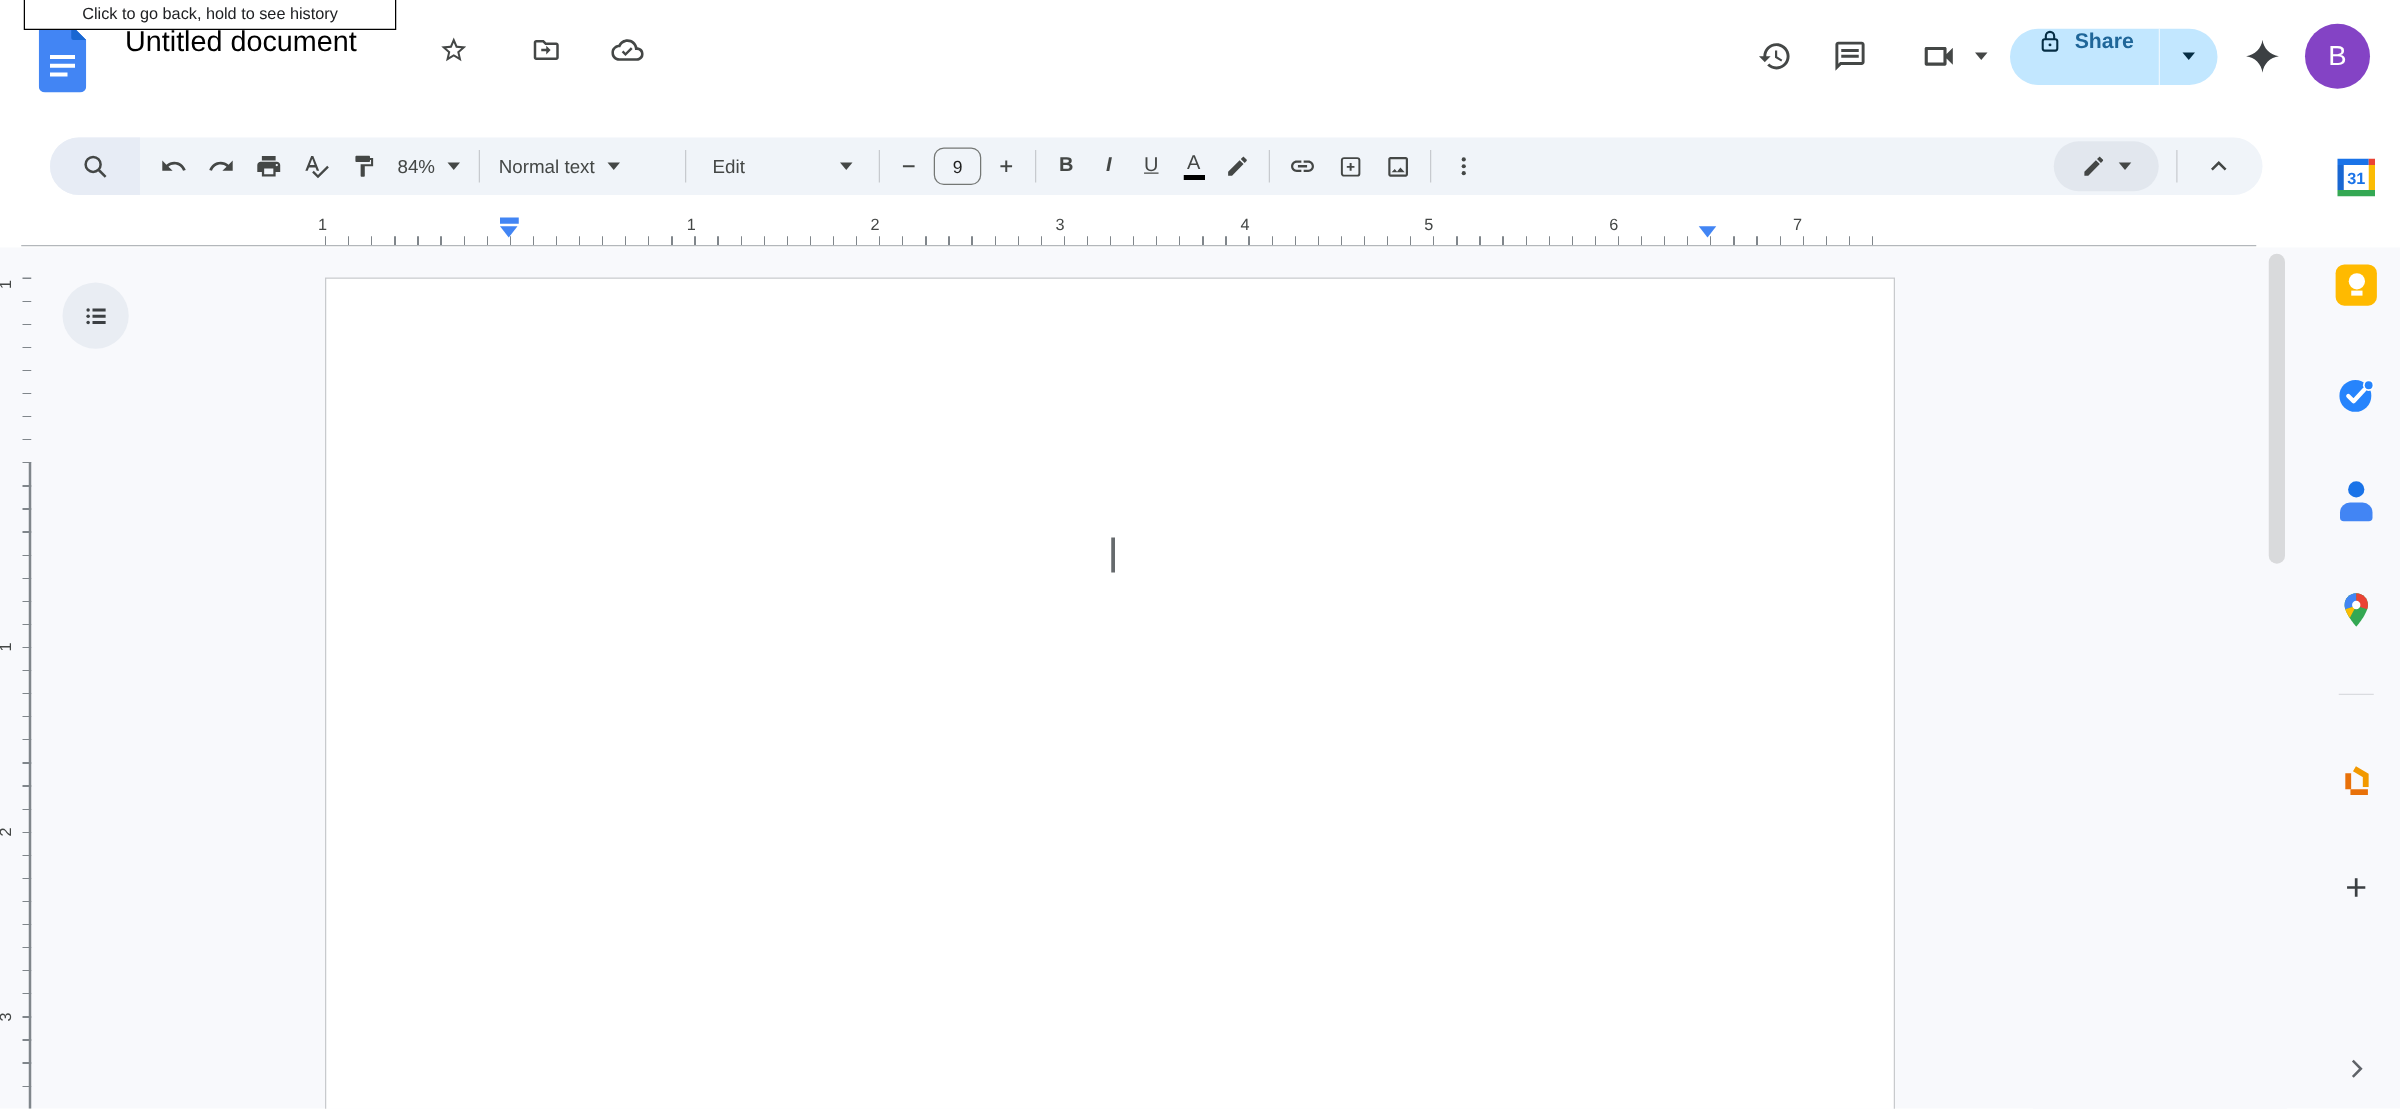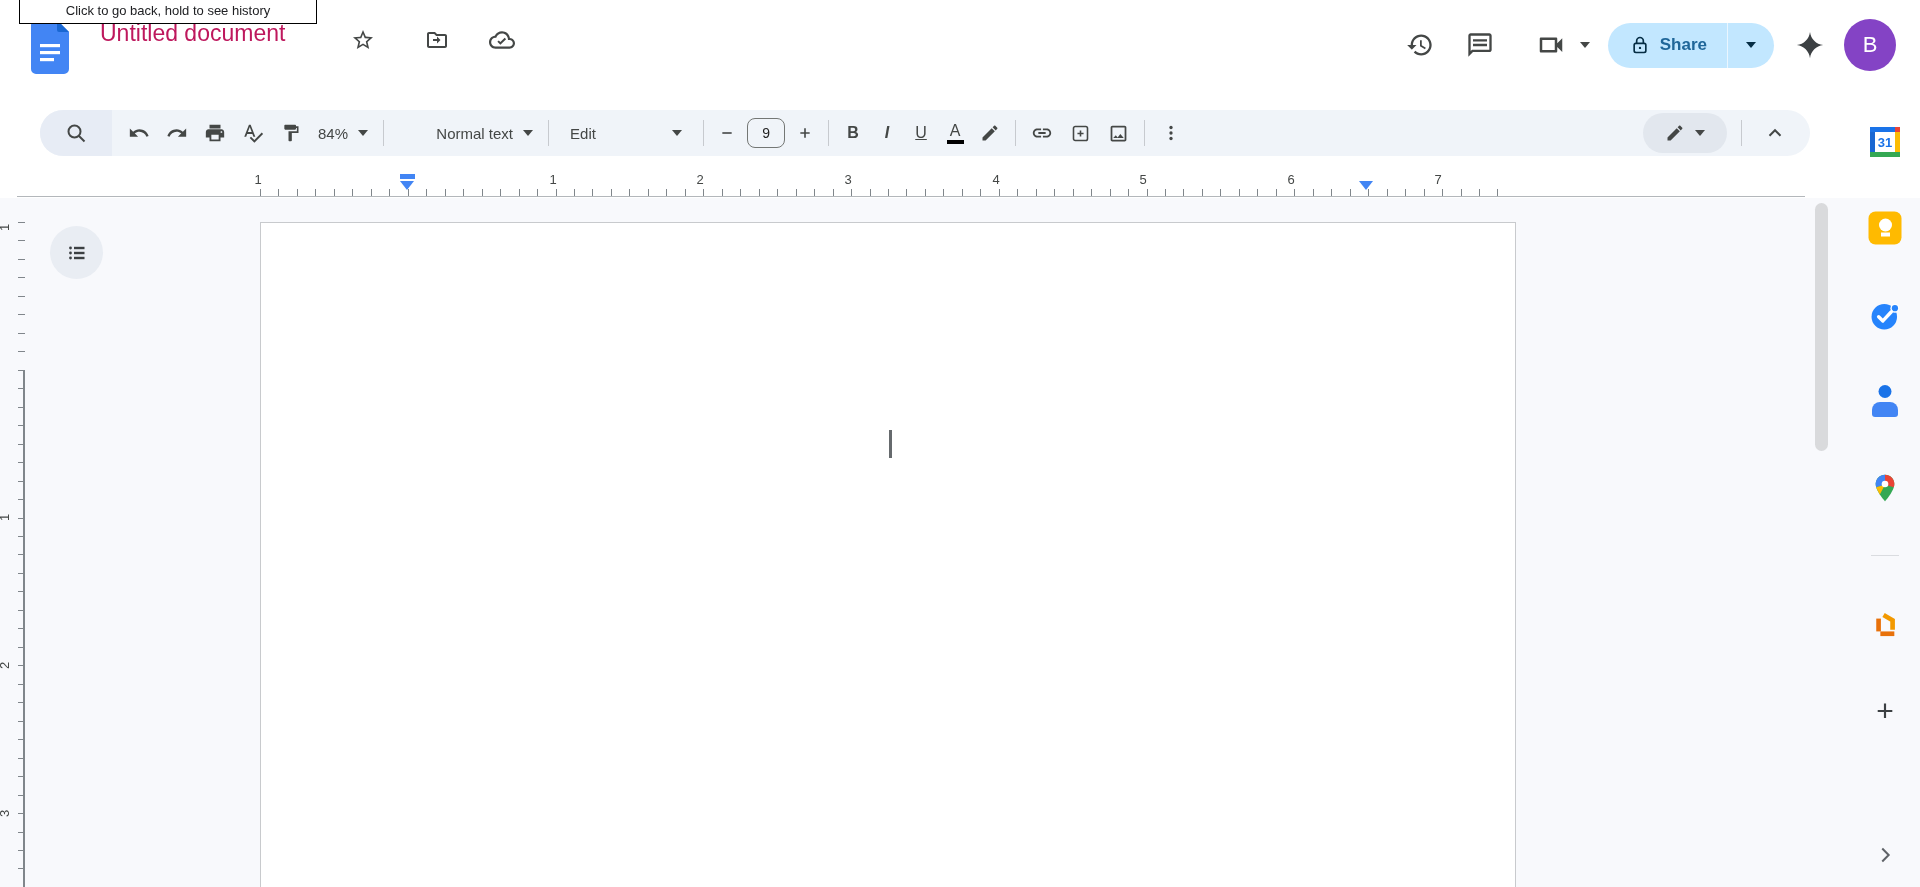--- a/index.html
+++ b/index.html
@@ -4,28 +4,28 @@
 <style>
   * { margin:0; padding:0; box-sizing:border-box; }
   html,body { width:1920px; height:887px; overflow:hidden; background:#fff;
     font-family:"Liberation Sans", sans-serif; }
   #app { position:relative; width:1920px; height:887px; background:#fff; }
   svg { display:block; }
 
   
   .titlebar { position:absolute; left:0; top:0; width:1920px; height:96px; background:#fff; }
   .doc-logo { position:absolute; left:31px; top:20px; width:38px; height:54px; }
-  .doc-title { position:absolute; left:100px; top:20px; font-size:23px; color:#be185d; white-space:nowrap; }
+  .doc-title { position:absolute; left:100px; top:20px; font-size:23px; color:#000000; white-space:nowrap; }
   .title-icon { position:absolute; top:26px; width:28px; height:28px; display:flex; align-items:center; justify-content:center; border-radius:50%; cursor:pointer; }
   .menubar { position:absolute; left:86px; top:58px; display:flex; }
   .menu-item { font-size:16px; color:#1f1f1f; padding:3px 13px; border-radius:6px; cursor:pointer; }
   .right-controls { position:absolute; right:24px; top:16px; height:58px; display:flex; align-items:center; }
   .hdr-btn { width:52px; height:52px; border-radius:50%; display:flex; align-items:center; justify-content:center; }
   .share-pill { display:flex; align-items:stretch; height:45px; border-radius:23px; overflow:hidden; background:#c2e7ff; margin:0 14px 0 10px; cursor:pointer; }
-  .share-main { display:flex; align-items:center; gap:10px; padding:0 20px 0 22px; }
+  .share-main { display:flex; gap:10px; padding:0 20px 0 22px; }
   .share-label { font-size:17px; font-weight:bold; color:#1f6699; }
   .share-sep { width:1px; background:#eaf6ff; }
   .share-caret { display:flex; align-items:center; justify-content:center; width:46px; }
   .avatar { width:52px; height:52px; border-radius:50%; background:#8443c5; color:#fff;
     display:flex; align-items:center; justify-content:center; font-size:22px; margin-left:12px; cursor:pointer; }
 
   
   .tooltip { position:absolute; left:19px; top:-3px; width:298px; height:27px; background:#fff;
     border:1px solid #000; z-index:50; display:flex; align-items:center; justify-content:center;
     font-size:13px; color:#202124; white-space:nowrap; }
@@ -210,21 +210,21 @@
         </svg>
     </div>
 
     <div class="tb-select">
       <span class="tb-text">84%</span>
       <div class="caret"></div>
     </div>
 
     <div class="tb-divider"></div>
 
-    <div class="tb-select" style="width:150px;justify-content:flex-end">
+    <div class="tb-select" style="width:150px;justify-content:flex-start">
       <span class="tb-text">Normal text</span>
       <div class="caret"></div>
     </div>
 
     <div class="tb-divider"></div>
 
     <div class="tb-select" style="width:140px;justify-content:space-between;padding:0 14px">
       <span class="tb-text">Edit</span>
       <div class="caret"></div>
     </div>

